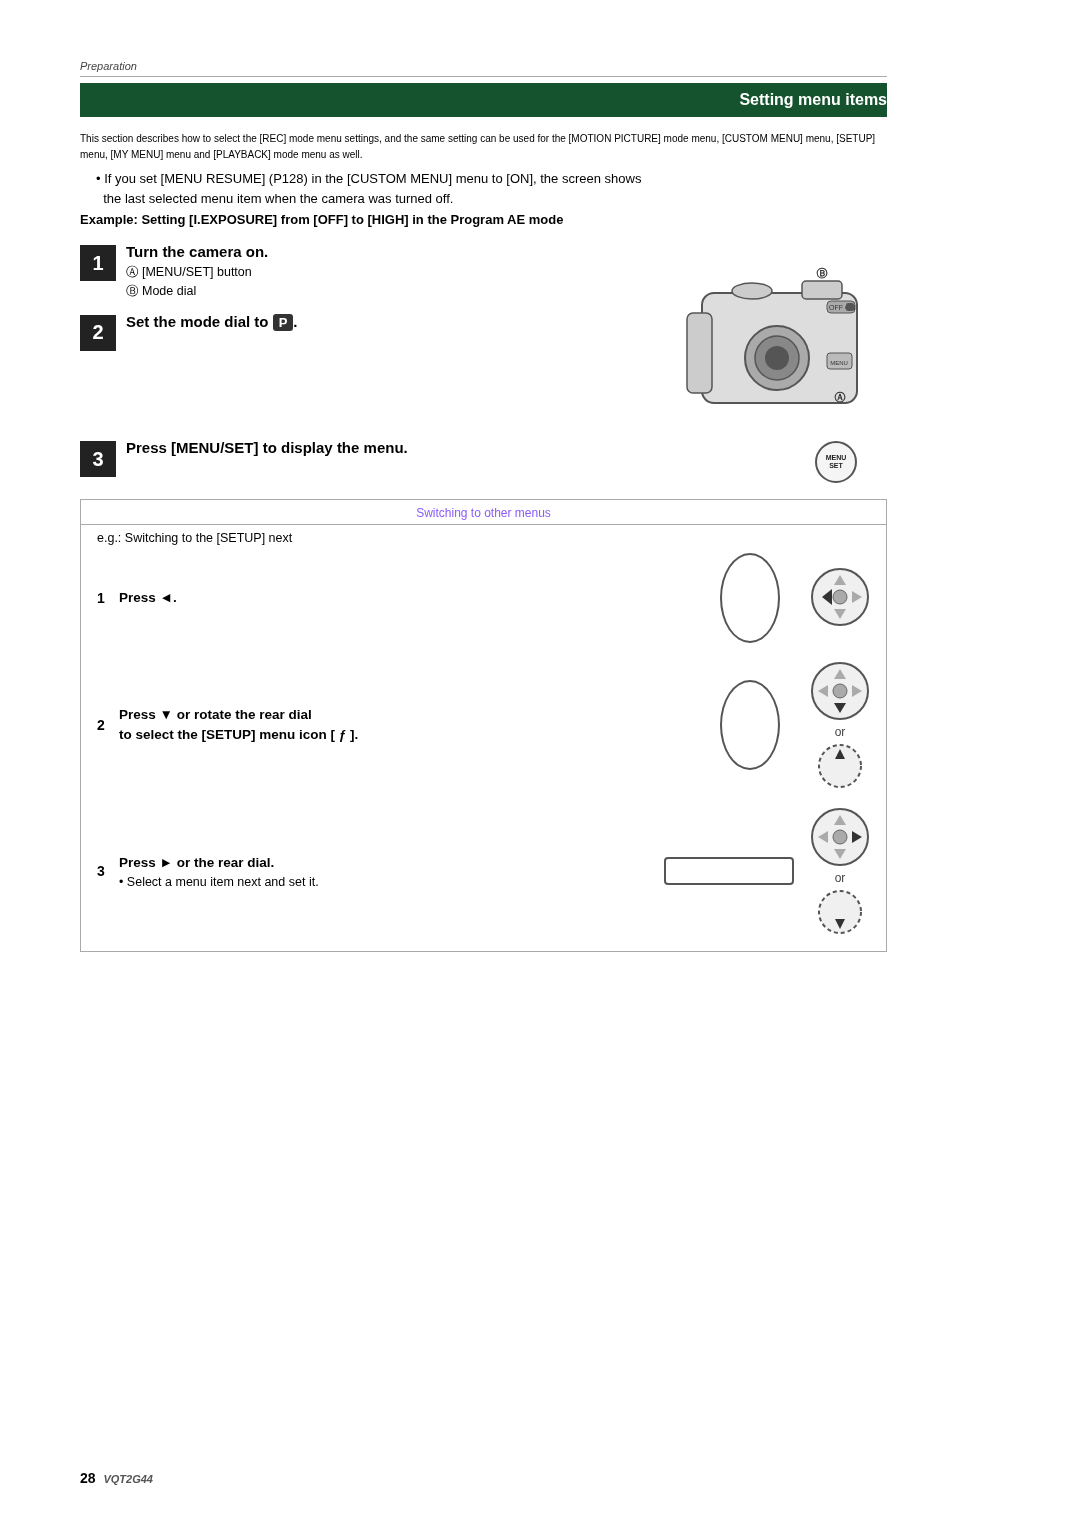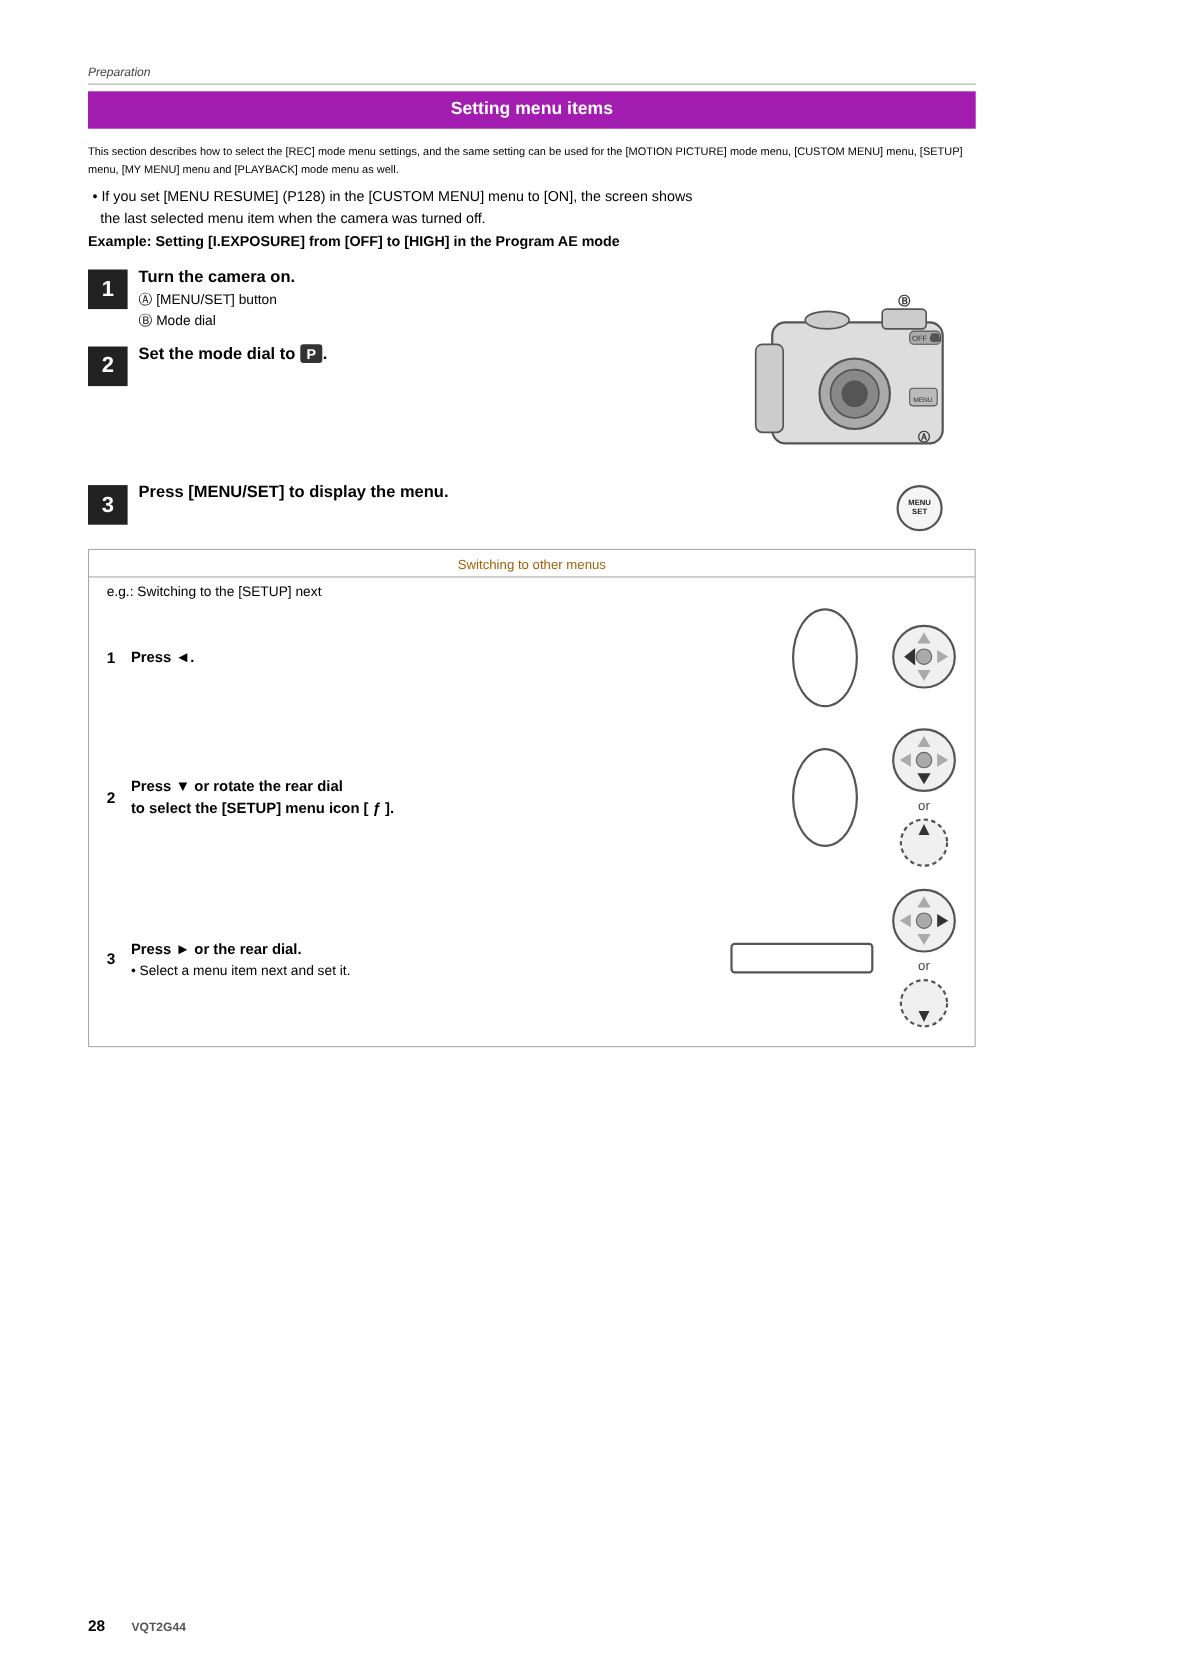--- a/index.html
+++ b/index.html
@@ -19,37 +19,37 @@
     }
     .section-label {
       font-size: 11px;
       color: #444;
       font-style: italic;
       margin-bottom: 6px;
       border-bottom: 1px solid #aaa;
       padding-bottom: 4px;
     }
     .section-title-bar {
-      background: #a21caf;
+      background: #14532d;
       color: #fff;
-      text-align: center;
+      text-align: right;
       font-size: 16px;
       font-weight: bold;
       padding: 8px 0;
       margin-bottom: 14px;
     }
     .intro-text {
       font-size: 10px;
       line-height: 1.6;
       margin-bottom: 6px;
     }
     .bullet-text {
       font-size: 13px;
       line-height: 1.5;
-      margin-left: 4px;
+      margin-left: 16px;
       margin-bottom: 4px;
     }
     .example-text {
       font-size: 13px;
       margin-bottom: 16px;
       font-weight: bold;
     }
     .step-row {
       display: flex;
       align-items: flex-start;
@@ -102,21 +102,21 @@
     
     .switching-box {
       border: 1.5px solid #aaa;
       padding: 0 0 16px 0;
       margin-bottom: 30px;
       position: relative;
     }
     .switching-box-title {
       text-align: center;
       font-size: 12px;
-      color: #a16207;
+      color: #8b5cf6;
       padding: 6px 0 4px 0;
       border-bottom: 1px solid #aaa;
       margin-bottom: 0;
     }
     .switching-eg {
       font-size: 12.5px;
       margin: 6px 16px 8px 16px;
     }
     .sw-step {
       display: flex;
@@ -178,21 +178,22 @@
     .page-footer {
       position: absolute;
       bottom: 40px;
       left: 80px;
       font-size: 14px;
       font-weight: bold;
     }
     .page-footer-model {
       font-size: 11px;
       color: #555;
-      margin-left: 20px;
+      margin-left: 4px;
+      font-style: italic;
     }
     
     .or-text {
       font-size: 12px;
       color: #444;
     }
   </style>
 </head>
 <body>
 

